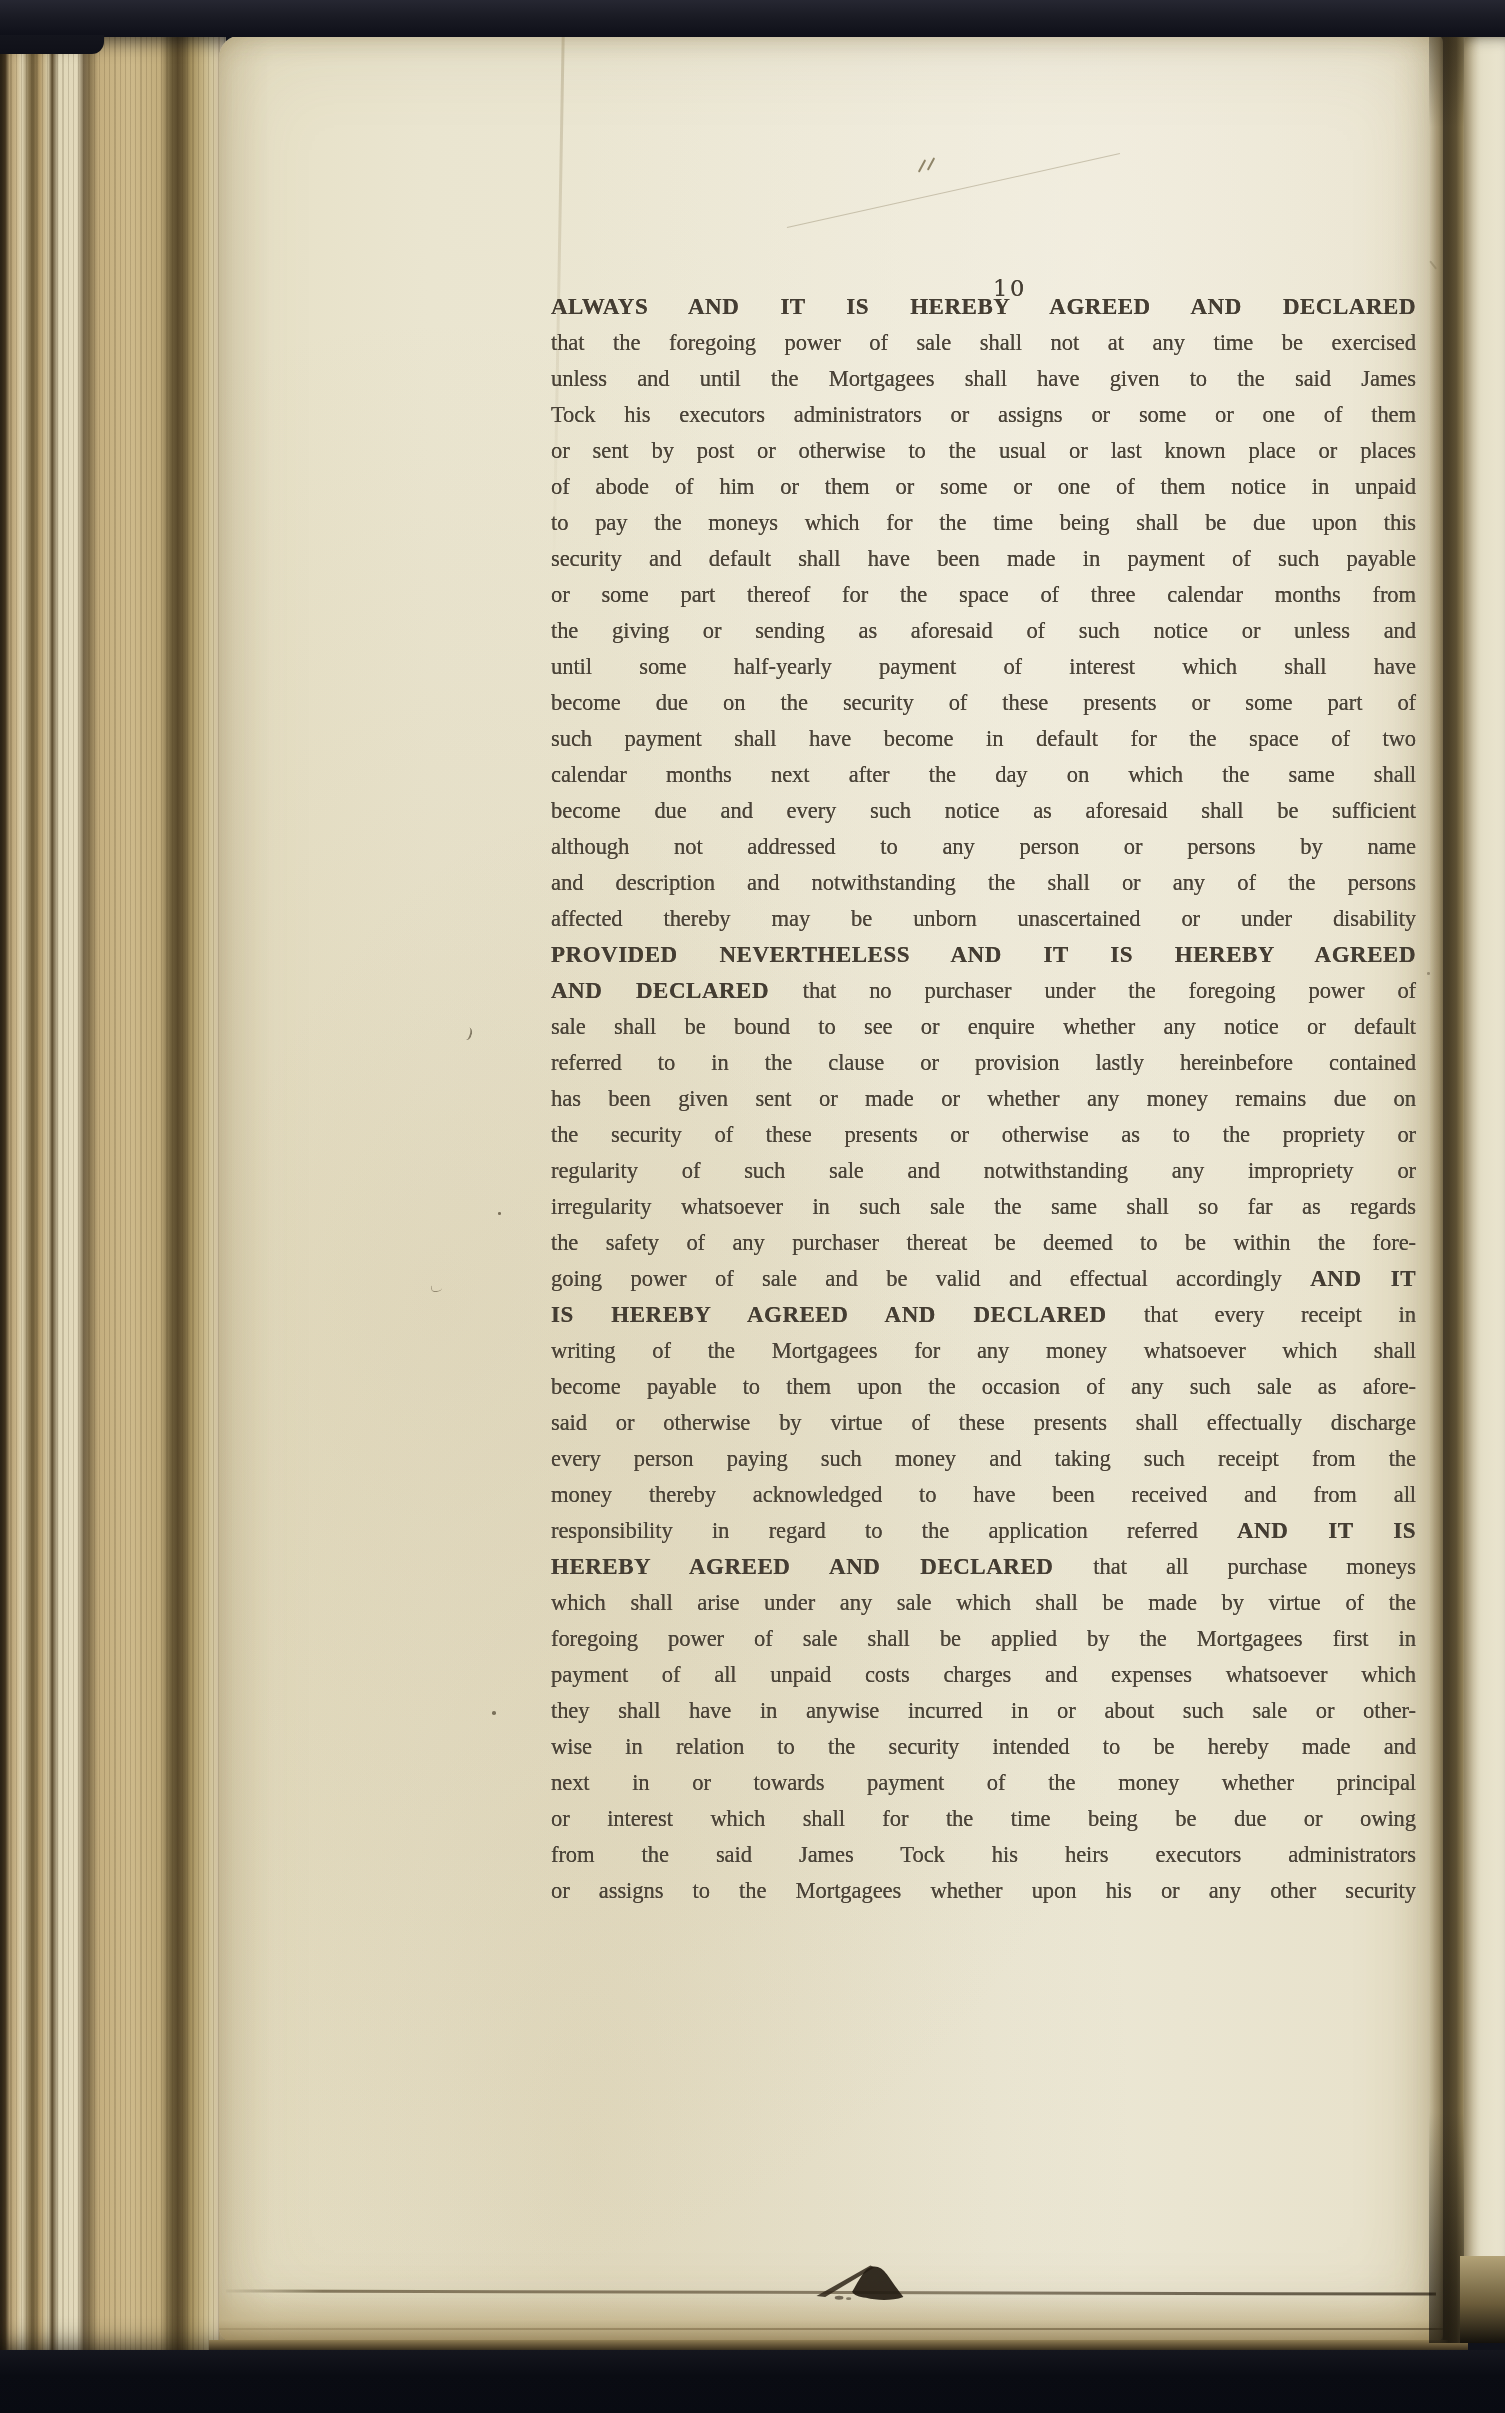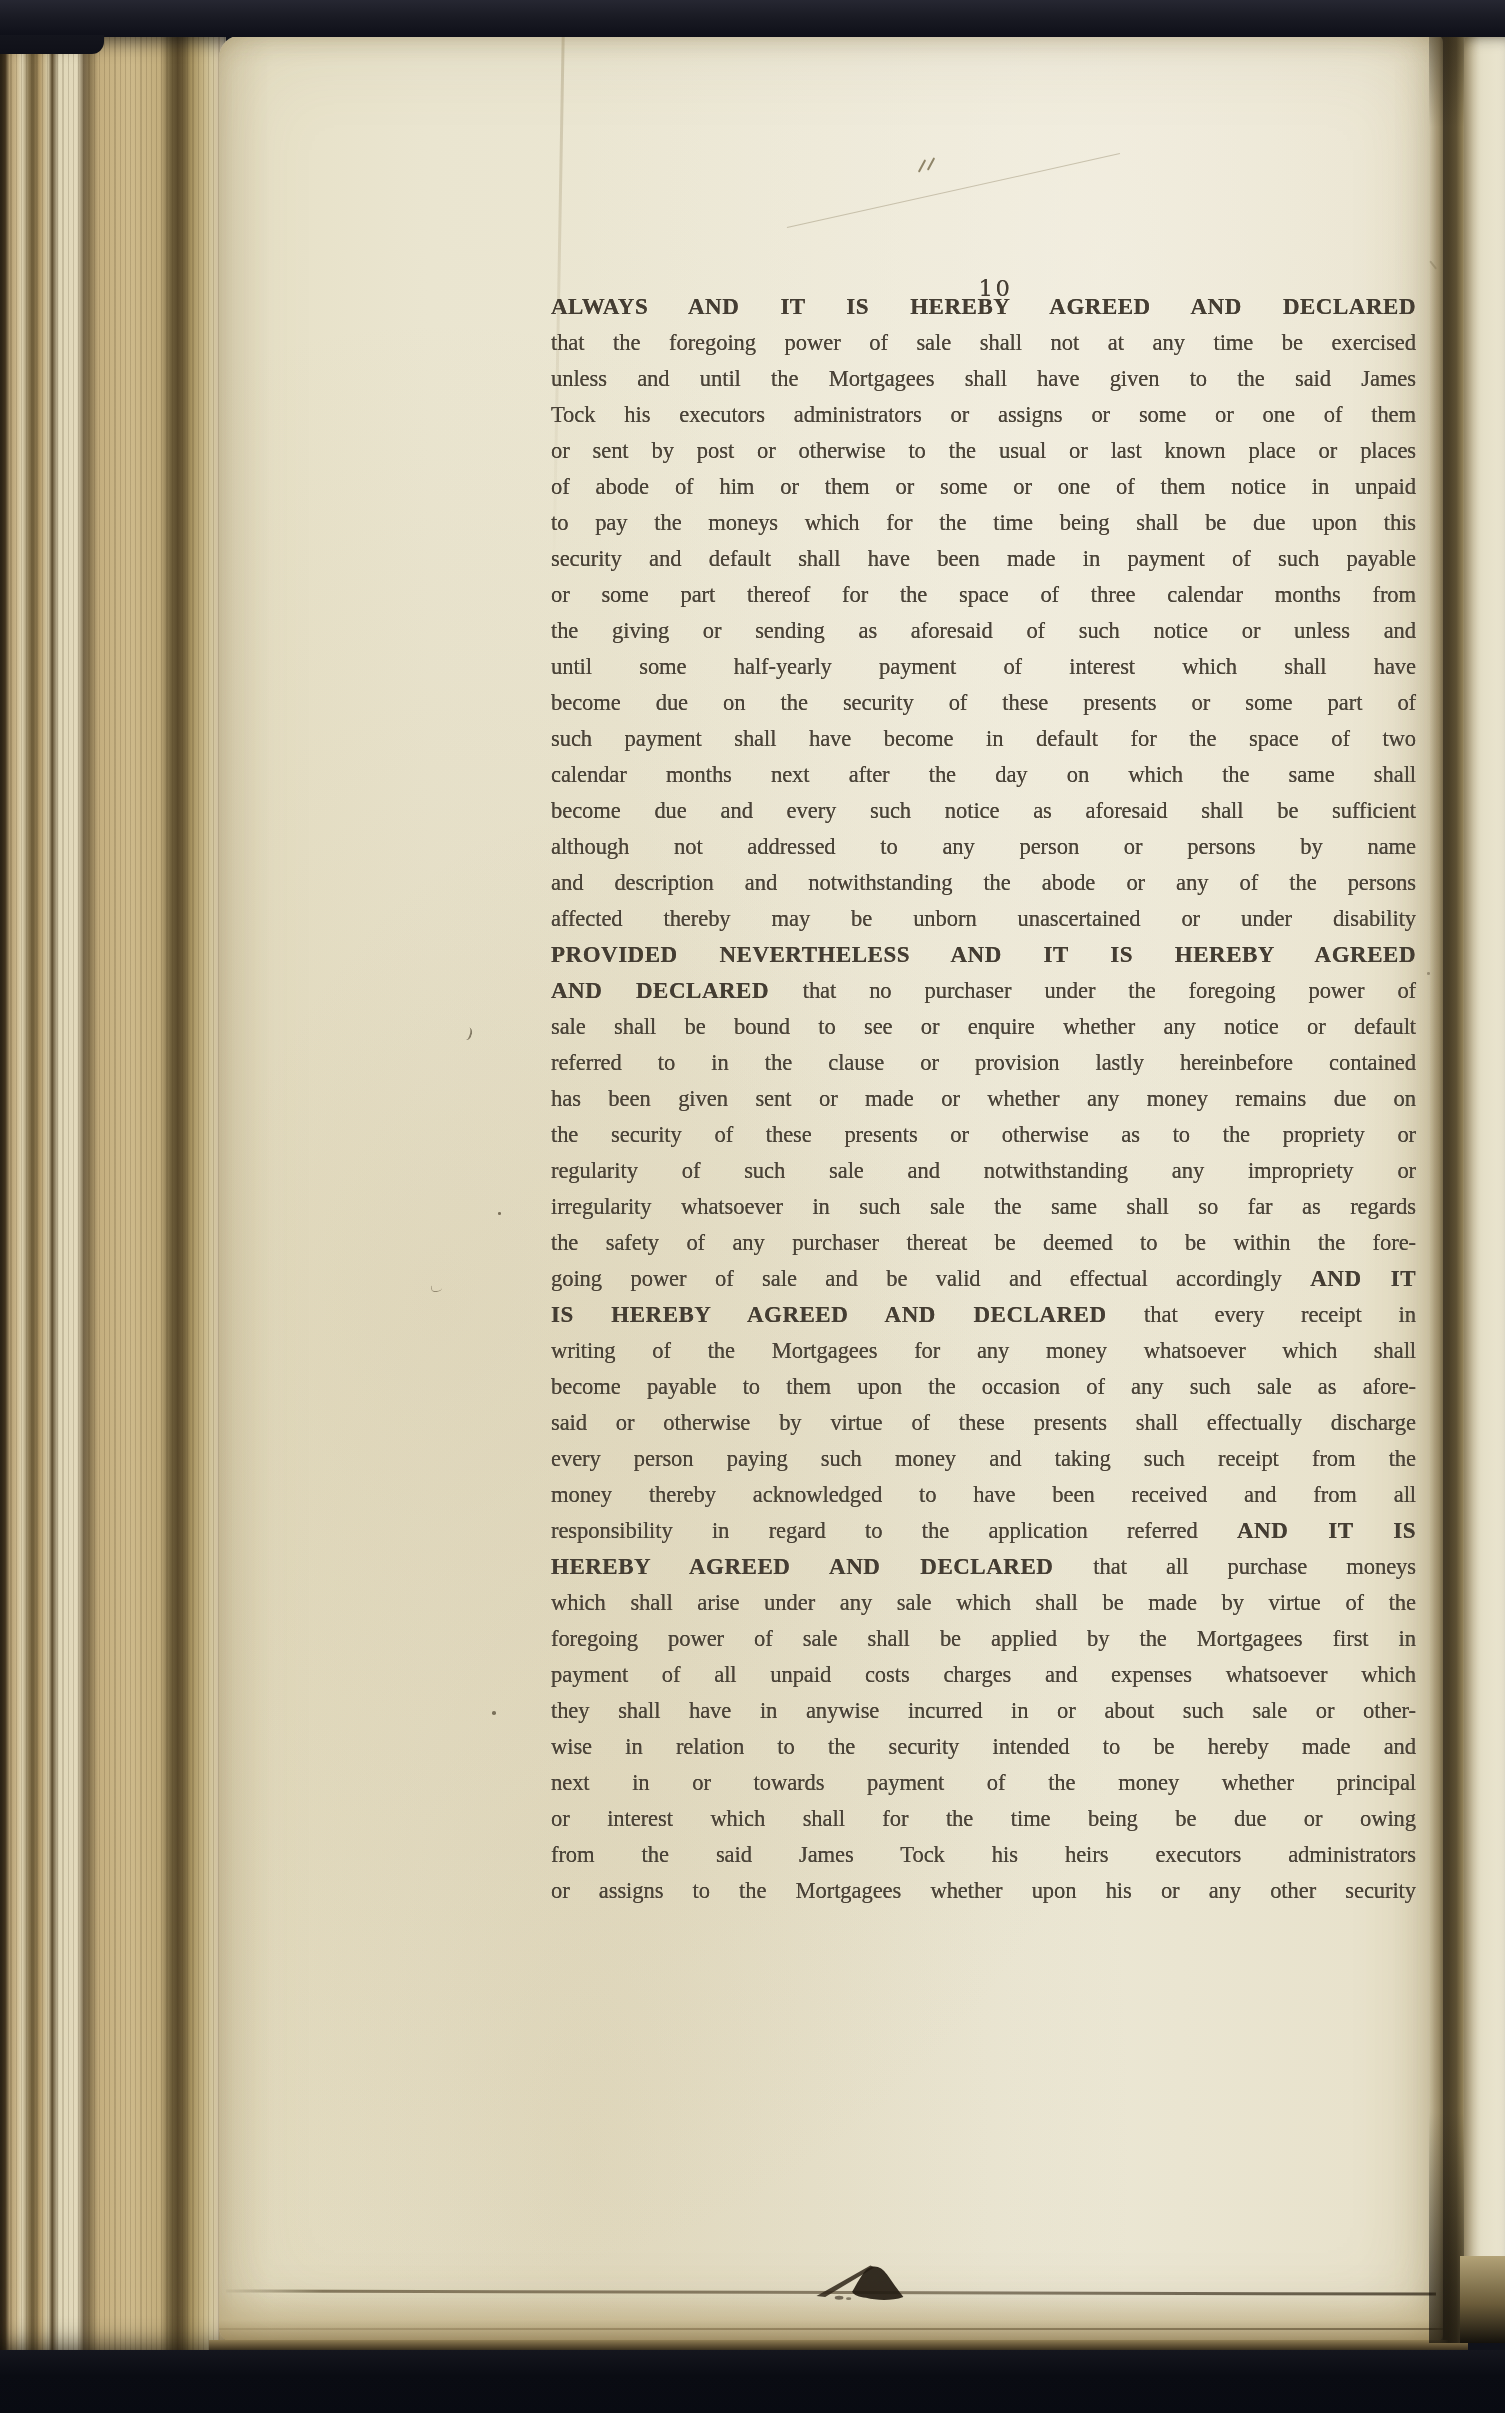--- a/index.html
+++ b/index.html
@@ -38,21 +38,21 @@
       inset -17.4px 0 37px -10.4px rgba(112,94,56,.38),
       inset 0 -30px 61px -19px rgba(134,112,64,.4),
       inset 0 14px 26px -15.7px rgba(134,112,64,.35);}
 
   
   .crease{position:absolute;left:338px;top:0;width:2.6px;height:540px;
     background:linear-gradient(180deg,rgba(146,130,92,.35),rgba(146,130,92,0));
     transform:rotate(1deg);}
 
   
-  .page-number{position:absolute;left:745px;top:240px;width:63px;text-align:center;
+  .page-number{position:absolute;left:745px;top:240px;width:63px;text-align:right;
     font-size:22.6px;letter-spacing:2.6px;color:#453e34;text-shadow:0 0 0.6px rgba(70,60,45,.85);}
   .text-block{position:absolute;left:332px;top:254px;width:865px;}
   .line{height:36px;line-height:36px;text-align:justify;text-align-last:justify;
     font-size:22.6px;letter-spacing:-0.1px;color:#4a4339;
     text-shadow:0 0 0.6px rgba(72,62,46,.9);font-family:Liberation Serif, serif;}
   .line span.caps{font-weight:bold;font-size:23px;letter-spacing:0.5px;color:#443d33;}
 
   
   .underside{position:absolute;left:0;top:2258px;width:1224px;height:50px;
     background:linear-gradient(180deg,rgba(212,198,158,0) 0%,rgba(196,178,132,.45) 55%,rgba(136,114,68,.6) 100%);}
@@ -115,21 +115,21 @@
         <div class="line"><span class="body">to pay the moneys which for the time being shall be due upon this</span></div>
         <div class="line"><span class="body">security and default shall have been made in payment of such payable</span></div>
         <div class="line"><span class="body">or some part thereof for the space of three calendar months from</span></div>
         <div class="line"><span class="body">the giving or sending as aforesaid of such notice or unless and</span></div>
         <div class="line"><span class="body">until some half-yearly payment of interest which shall have</span></div>
         <div class="line"><span class="body">become due on the security of these presents or some part of</span></div>
         <div class="line"><span class="body">such payment shall have become in default for the space of two</span></div>
         <div class="line"><span class="body">calendar months next after the day on which the same shall</span></div>
         <div class="line"><span class="body">become due and every such notice as aforesaid shall be sufficient</span></div>
         <div class="line"><span class="body">although not addressed to any person or persons by name</span></div>
-        <div class="line"><span class="body">and description and notwithstanding the abode or any of the persons</span></div>
+        <div class="line"><span class="body">and description and notwithstanding the shall or any of the persons</span></div>
         <div class="line"><span class="body">affected thereby may be unborn unascertained or under disability</span></div>
         <div class="line"><span class="caps">PROVIDED NEVERTHELESS AND IT IS HEREBY AGREED</span></div>
         <div class="line"><span class="caps">AND DECLARED </span><span class="body">that no purchaser under the foregoing power of</span></div>
         <div class="line"><span class="body">sale shall be bound to see or enquire whether any notice or default</span></div>
         <div class="line"><span class="body">referred to in the clause or provision lastly hereinbefore contained</span></div>
         <div class="line"><span class="body">has been given sent or made or whether any money remains due on</span></div>
         <div class="line"><span class="body">the security of these presents or otherwise as to the propriety or</span></div>
         <div class="line"><span class="body">regularity of such sale and notwithstanding any impropriety or</span></div>
         <div class="line"><span class="body">irregularity whatsoever in such sale the same shall so far as regards</span></div>
         <div class="line"><span class="body">the safety of any purchaser thereat be deemed to be within the fore-</span></div>

